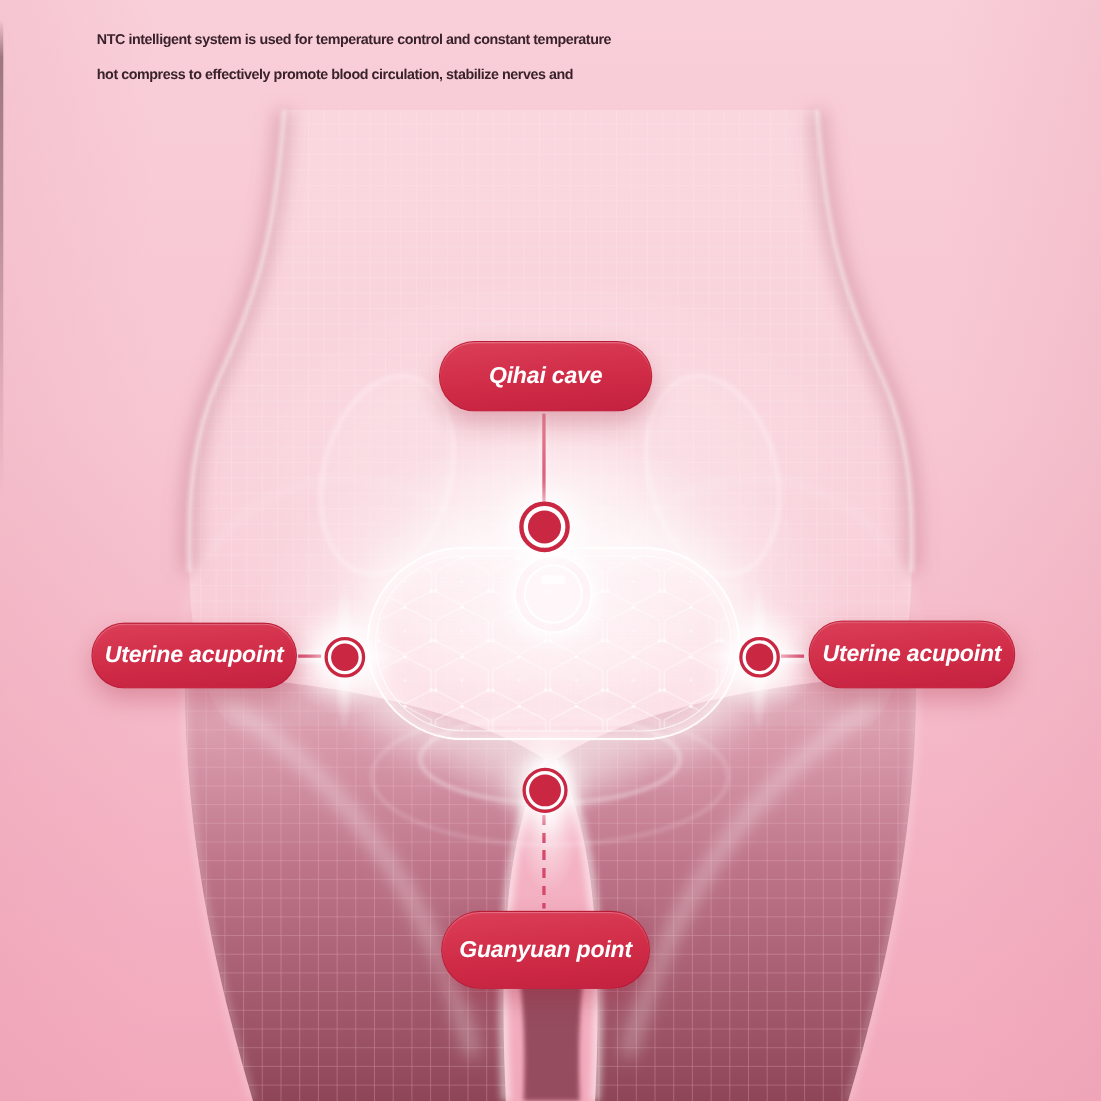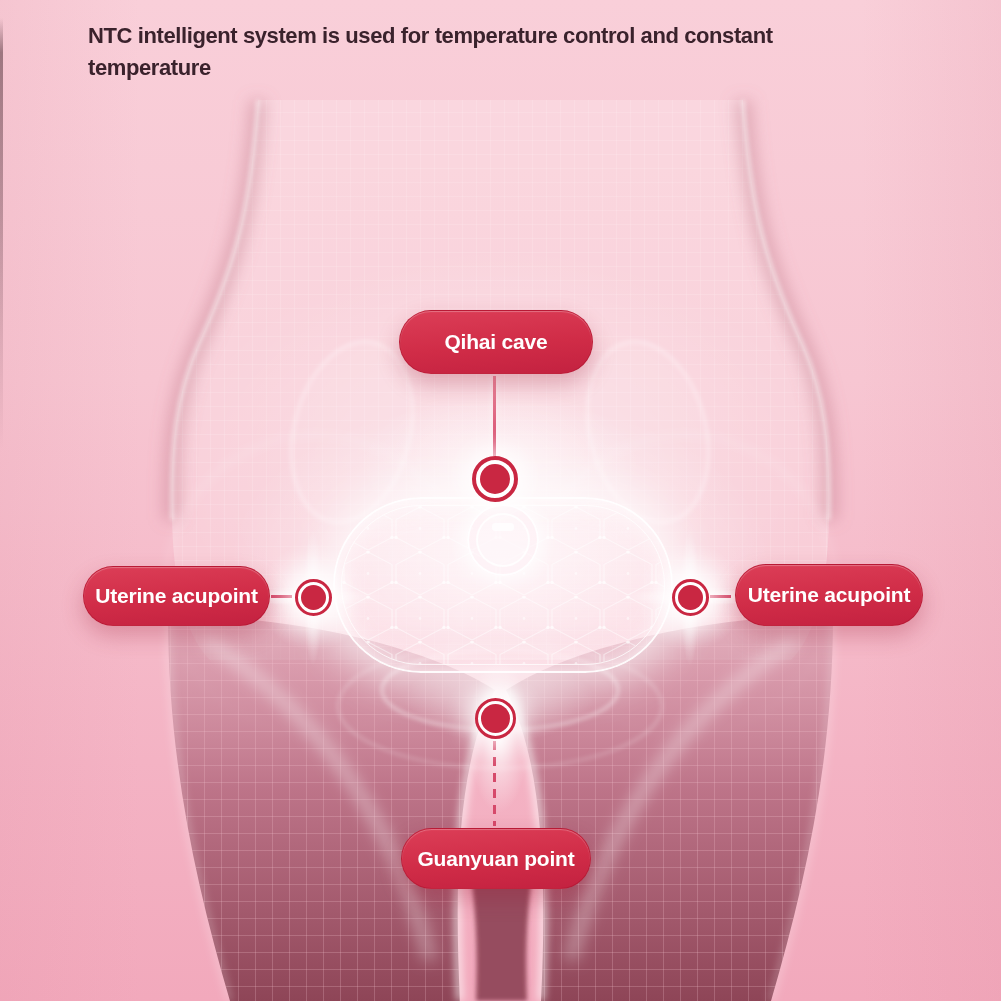--- a/index.html
+++ b/index.html
@@ -72,30 +72,30 @@
   .line-right{left:710px;top:595px;width:21px;height:3px;}
 
   
   .pill{
     position:absolute;display:flex;align-items:center;justify-content:center;
     border-radius:40px;color:#ffffff;font-weight:700;font-size:21px;letter-spacing:-.2px;
     background:linear-gradient(175deg,#dc3e57 0%,#d02c47 55%,#c32140 100%);
     border:1px solid rgba(173,18,44,.55);
     box-shadow:0 10px 22px rgba(156,24,52,.28), inset 0 1px 1px rgba(255,255,255,.28);
   }
-  .pill span{white-space:nowrap;}
+  .pill span{white-space:nowrap;font-style:italic;}
   .pill-qihai{left:399px;top:310px;width:194px;height:64px;}
   .pill-uterine-left{left:83px;top:566px;width:187px;height:60px;}
   .pill-uterine-right{left:735px;top:564px;width:188px;height:62px;}
-  .pill-guanyuan{left:401px;top:828px;width:190px;height:61px;}
+  .pill-guanyuan{left:401px;top:828px;width:190px;height:71px;}
 
   
   .desc{
     position:absolute;left:88px;top:20px;width:720px;
-    font-size:22px;line-height:31.6px;font-weight:700;letter-spacing:-.4px;
+    font-size:13px;line-height:31.6px;font-weight:700;letter-spacing:-.4px;
     color:#3a222c;
   }
   .desc span{display:block;}
 
   
   .edge-left{
     position:absolute;left:0;top:18px;width:3px;height:432px;
     background:linear-gradient(180deg, rgba(70,40,48,0) 0%, rgba(70,40,48,.5) 8%, rgba(70,40,48,.32) 45%, rgba(90,50,60,.14) 75%, rgba(90,50,60,0) 100%);
   }
 </style>
@@ -232,16 +232,17 @@
   </div>
   <div class="pill pill-uterine-right">
     <span>Uterine acupoint</span>
   </div>
   <div class="pill pill-guanyuan">
     <span>Guanyuan point</span>
   </div>
 
   <div class="desc">
     <span>NTC intelligent system is used for temperature control and constant temperature</span>
+    <span>hot compress to effectively promote blood circulation, stabilize nerves and</span>
   </div>
 
   <div class="edge-left"></div>
 </div>
 
 </body></html>

